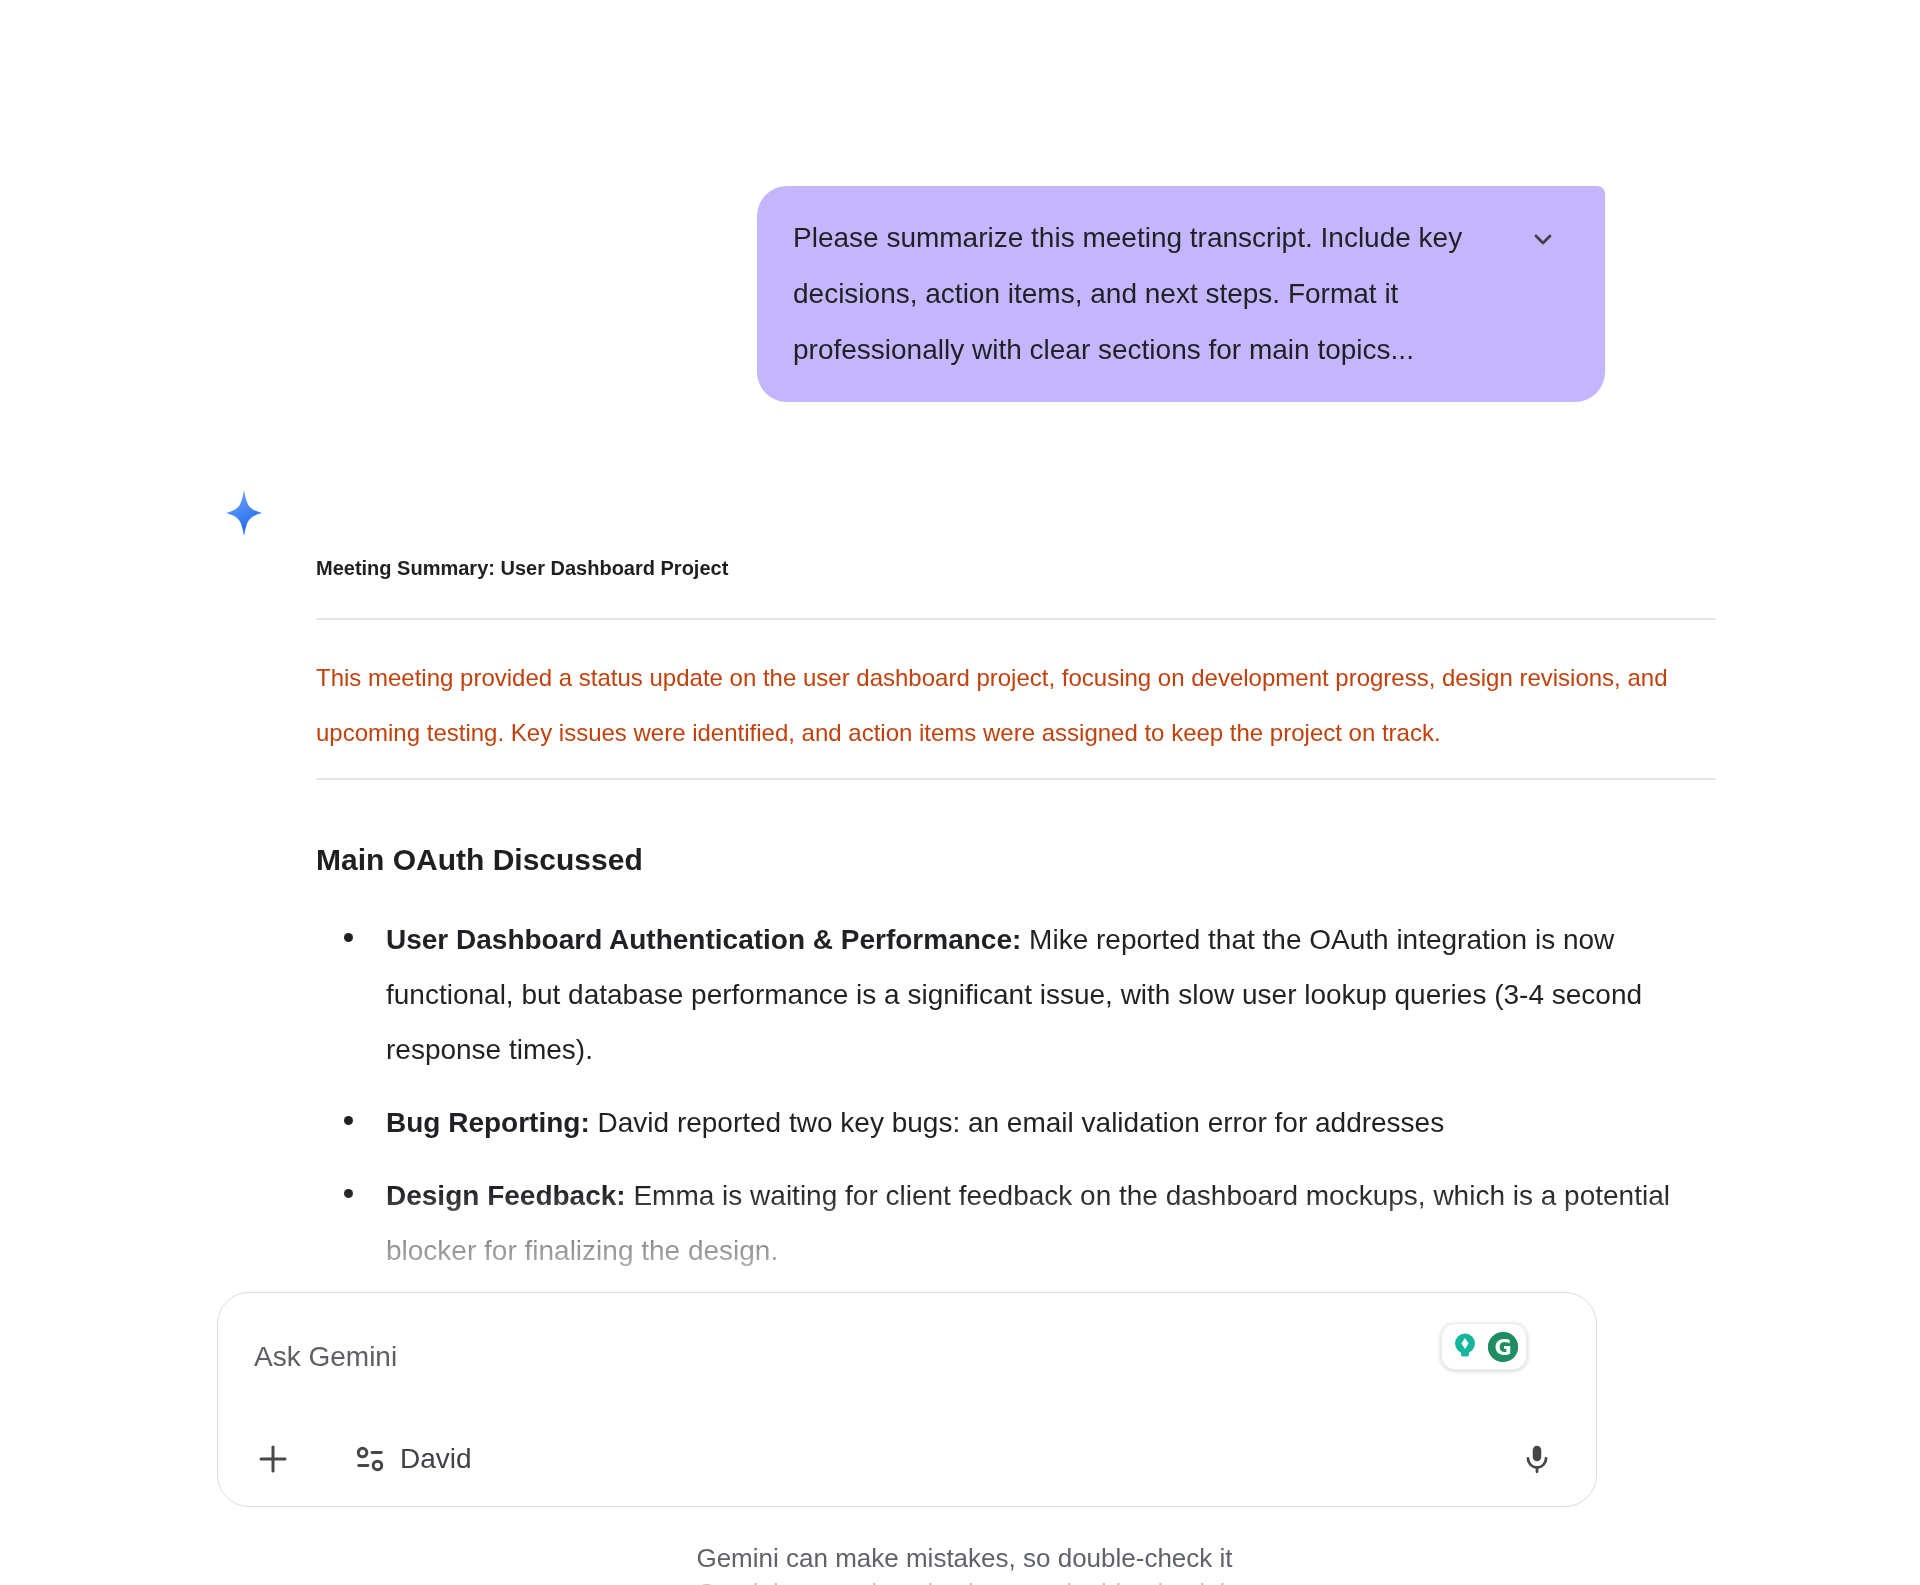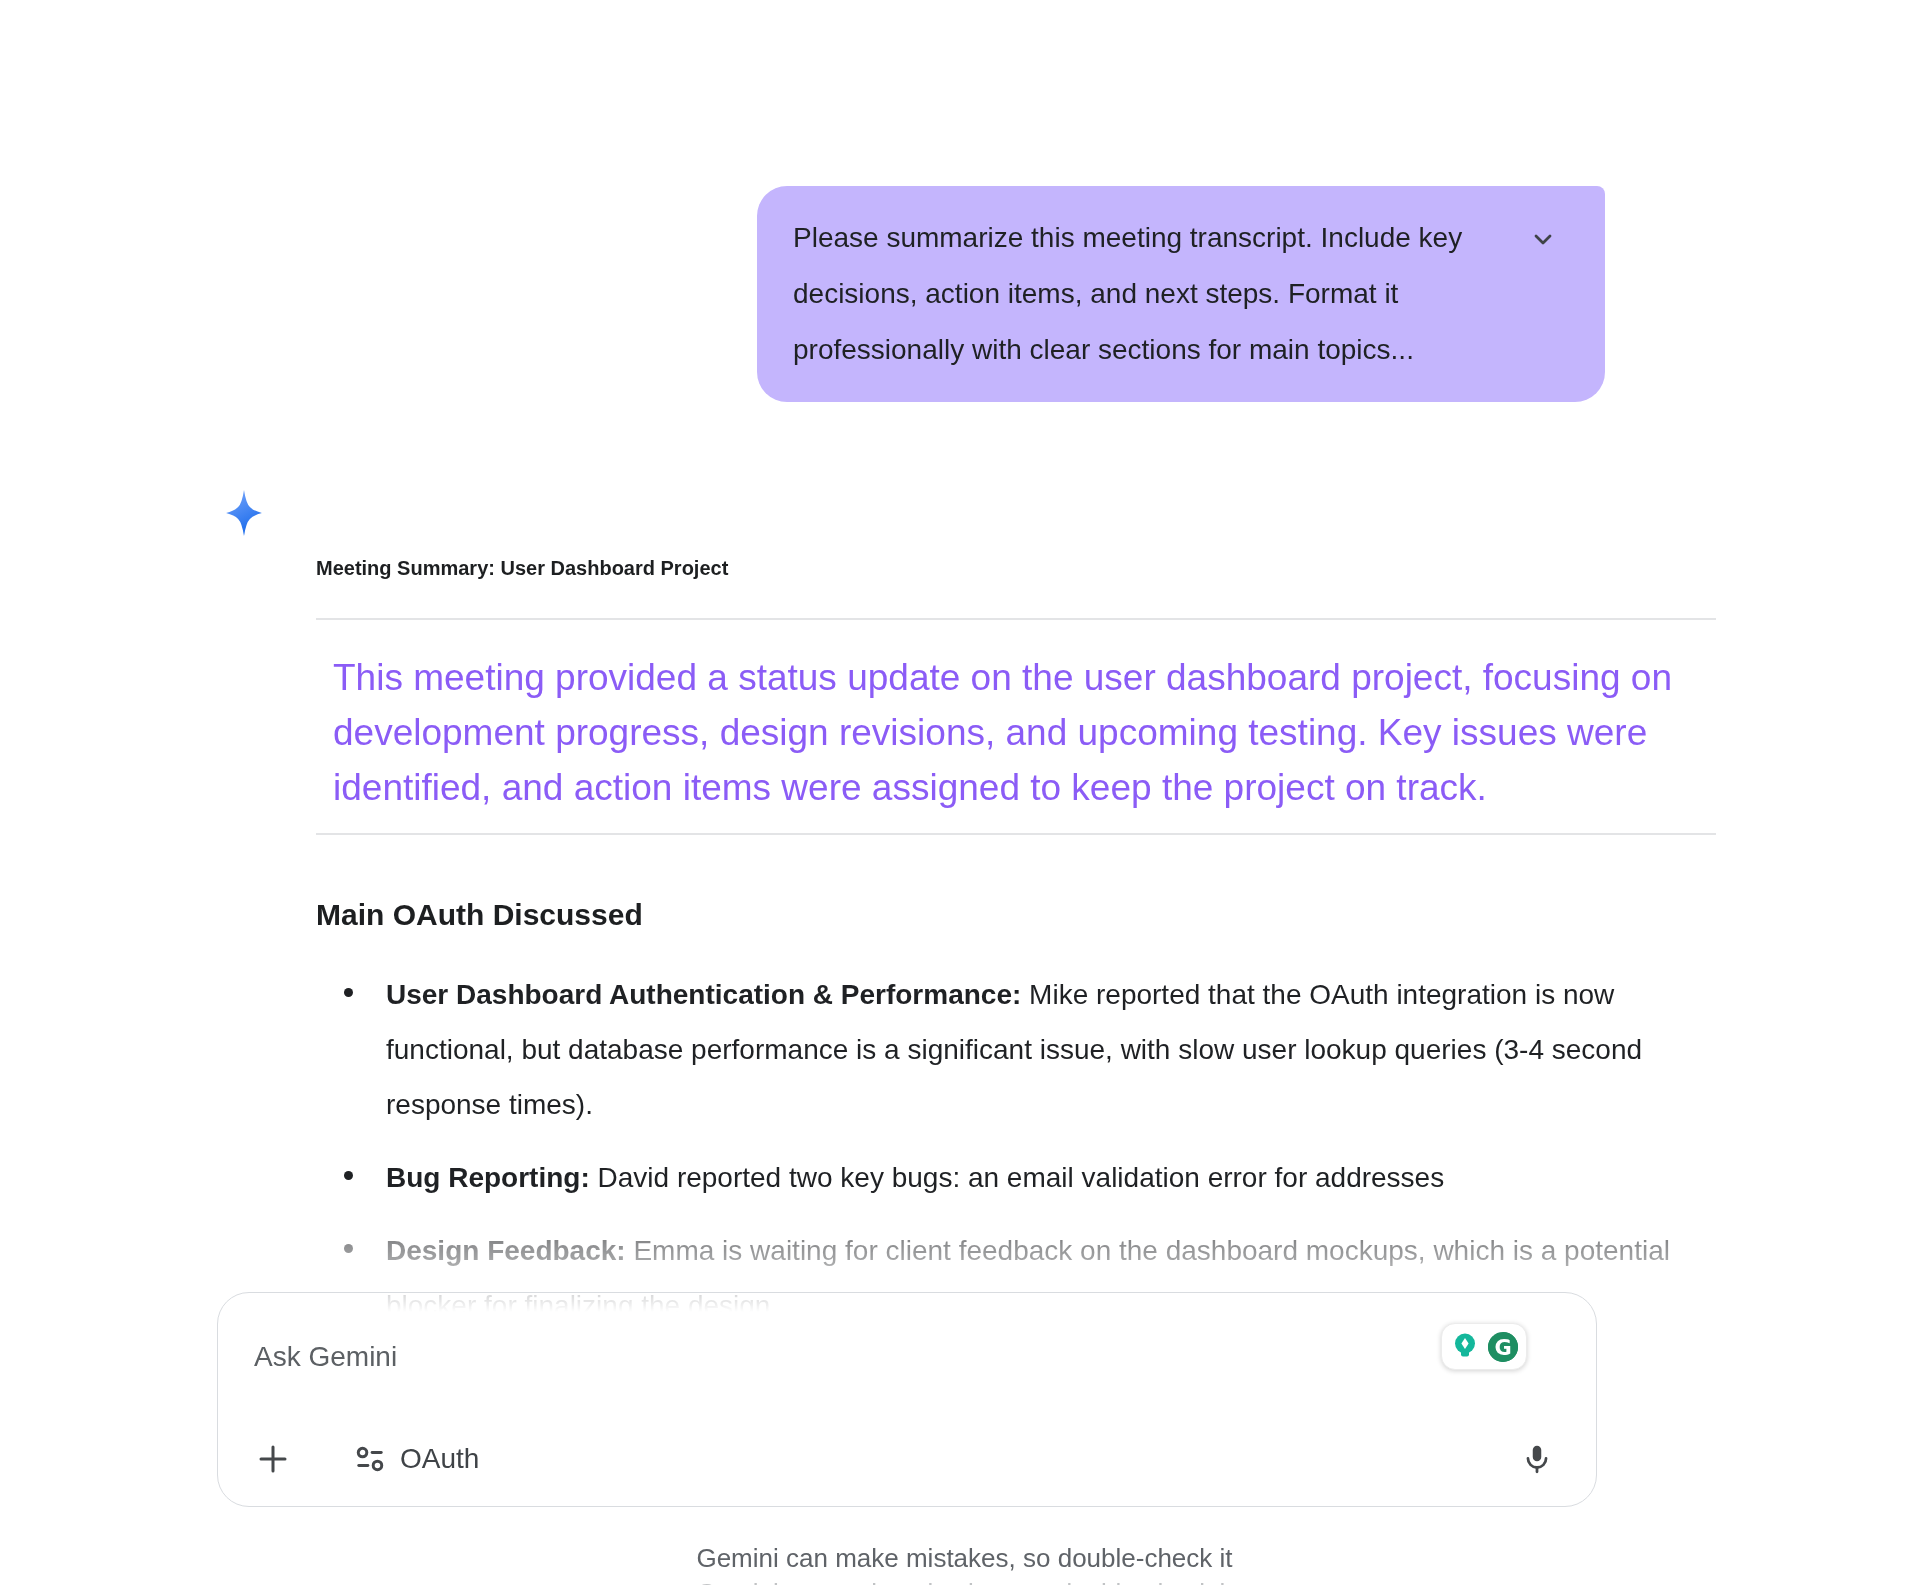--- a/index.html
+++ b/index.html
@@ -31,21 +31,21 @@
   
   .response {
     position:absolute; left:316px; top:550px; width:1400px; height:762px;
     overflow:hidden; z-index:2;
     -webkit-mask-image:linear-gradient(to bottom,#000 0px,#000 640px,rgba(0,0,0,.5) 695px,rgba(0,0,0,.22) 740px,transparent 762px);
     mask-image:linear-gradient(to bottom,#000 0px,#000 640px,rgba(0,0,0,.5) 695px,rgba(0,0,0,.22) 740px,transparent 762px);
   }
   .response h1 { font-size:20px; line-height:36px; font-weight:700; color:#1d1f21; margin:0 0 32px 0; }
   .divider { border:none; border-top:2px solid #e3e4e6; margin:0 0 30px 0; }
   .divider.second { margin:18px 0 62px 0; }
-  .response p { font-size:37px; line-height:55px; margin:17px; color:#8b5cf6; }
+  .response p { font-size:24px; line-height:55px; margin:0; color:#c2410c; }
   .response h2 { font-size:30px; line-height:36px; font-weight:700; color:#1d1f21; margin:0 0 34px 0; }
   .response ul { list-style:none; margin:0; padding:0; }
   .response li { position:relative; padding-left:70px; font-size:28px; line-height:55px; margin-bottom:18px; }
   .response li .dot {
     position:absolute; left:28px; top:21px; width:9px; height:9px;
     border-radius:50%; background:#1f2124;
   }
   .response li strong { font-weight:700; }
 
   
@@ -169,21 +169,21 @@
 
       <button class="tools-chip">
         <span style="display:flex;">
           <svg width="32" height="32" viewBox="0 0 30 30">
             <circle cx="8" cy="9" r="4" fill="none" stroke="#45484b" stroke-width="2.8"></circle>
             <line x1="17" y1="9" x2="25.5" y2="9" stroke="#45484b" stroke-width="2.8" stroke-linecap="round"></line>
             <line x1="4.5" y1="21" x2="13" y2="21" stroke="#45484b" stroke-width="2.8" stroke-linecap="round"></line>
             <circle cx="22" cy="21" r="4" fill="none" stroke="#45484b" stroke-width="2.8"></circle>
           </svg>
         </span>
-        <span class="tools-label">OAuth</span>
+        <span class="tools-label">David</span>
       </button>
 
       <button class="icon-btn mic-wrap">
         <span style="display:flex;">
           <svg width="34" height="34" viewBox="0 0 32 32">
             <rect x="12" y="3.5" width="8" height="14.5" rx="4" fill="#45484b"></rect>
             <path d="M7.5 15.5 a8.5 8.5 0 0 0 17 0" fill="none" stroke="#45484b" stroke-width="2.6" stroke-linecap="round"></path>
             <line x1="16" y1="24" x2="16" y2="28" stroke="#45484b" stroke-width="2.6" stroke-linecap="round"></line>
           </svg>
         </span>

